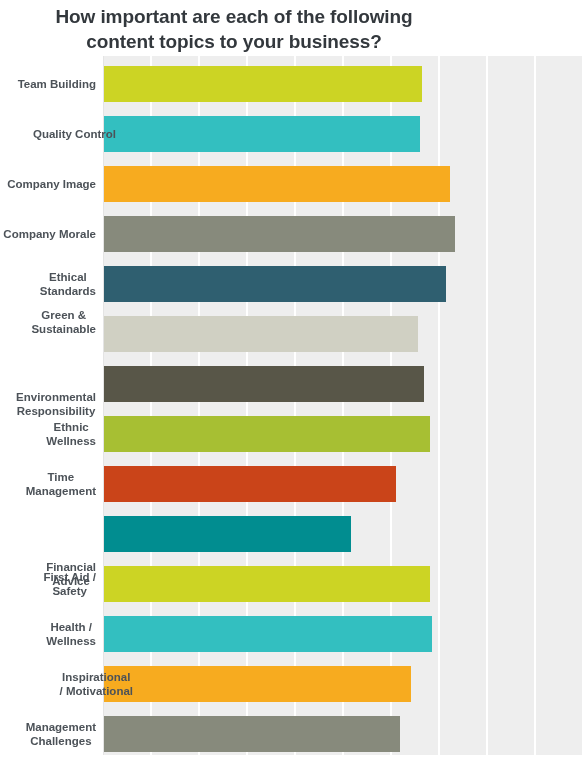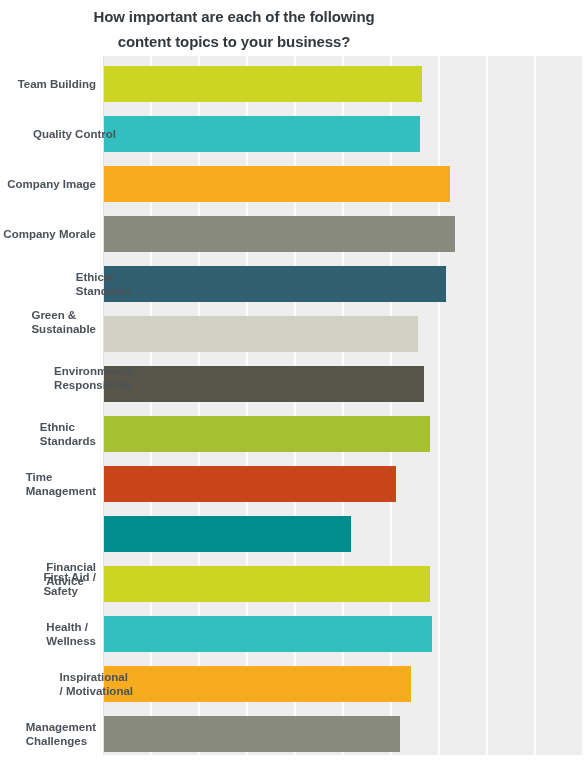--- a/index.html
+++ b/index.html
@@ -20,21 +20,21 @@
     height: 762px;
     background: #ffffff;
   }
   
   #chart-title {
     position: absolute;
     left: 0;
     top: 4px;
     width: 468px;
     text-align: center;
-    font-size: 15px;
+    font-size: 19px;
     font-weight: bold;
     color: #33383d;
     line-height: 25px;
     letter-spacing: -0.1px;
     white-space: pre-line;
   }
   
   #plot-area {
     position: absolute;
     left: 103px;
@@ -70,21 +70,21 @@
   .bar {
     position: absolute;
     left: 0;
     height: 36px;
   }
   
   .cat-label {
     position: absolute;
     left: 0;
     width: 96px;
-    text-align: left;
+    text-align: center;
     font-size: 11.5px;
     font-weight: bold;
     color: #4c5258;
     line-height: 14px;
     white-space: pre-line;
     display: flex;
     align-items: center;
     justify-content: flex-end;
     height: 36px;
   }
@@ -128,28 +128,28 @@
       </div>
   </div>
 
   <div id="baseline"></div>
 
   <div id="labels">
       <div class="cat-label" style="top: 66px; color: rgb(76, 82, 88);">Team Building</div>
       <div class="cat-label" style="top: 116px; color: rgb(76, 82, 88); margin-left: 20px;">Quality Control</div>
       <div class="cat-label" style="top: 166px; color: rgb(76, 82, 88);">Company Image</div>
       <div class="cat-label" style="top: 216px; color: rgb(76, 82, 88);">Company Morale</div>
-      <div class="cat-label" style="top: 266px; color: rgb(76, 82, 88); padding-left: 36px;">Ethical
+      <div class="cat-label" style="top: 266px; color: rgb(76, 82, 88);">Ethical
 Standards</div>
       <div class="cat-label" style="top: 304px; color: rgb(76, 82, 88);">Green &amp;
 Sustainable</div>
-      <div class="cat-label" style="top: 360px; color: rgb(76, 82, 88); padding-left: 38px;">Environmental
+      <div class="cat-label" style="top: 386px; color: rgb(76, 82, 88);">Environmental
 Responsibility</div>
       <div class="cat-label" style="top: 416px; color: rgb(76, 82, 88);">Ethnic
-Standards</div>
+Wellness</div>
       <div class="cat-label" style="top: 466px; color: rgb(76, 82, 88);">Time
 Management</div>
       <div class="cat-label" style="top: 516px; color: rgb(76, 82, 88); margin-top: 40px;">Financial
 Advice</div>
       <div class="cat-label" style="top: 566px; color: rgb(76, 82, 88);">First Aid /
 Safety</div>
       <div class="cat-label" style="top: 616px; color: rgb(76, 82, 88);">Health /
 Wellness</div>
       <div class="cat-label" style="top: 666px; color: rgb(76, 82, 88); margin-left: 37px;">Inspirational
 / Motivational</div>

